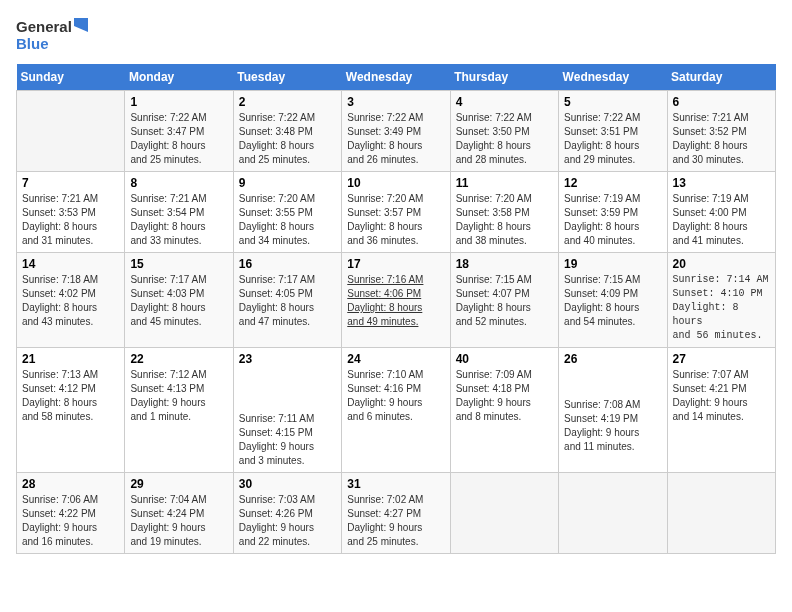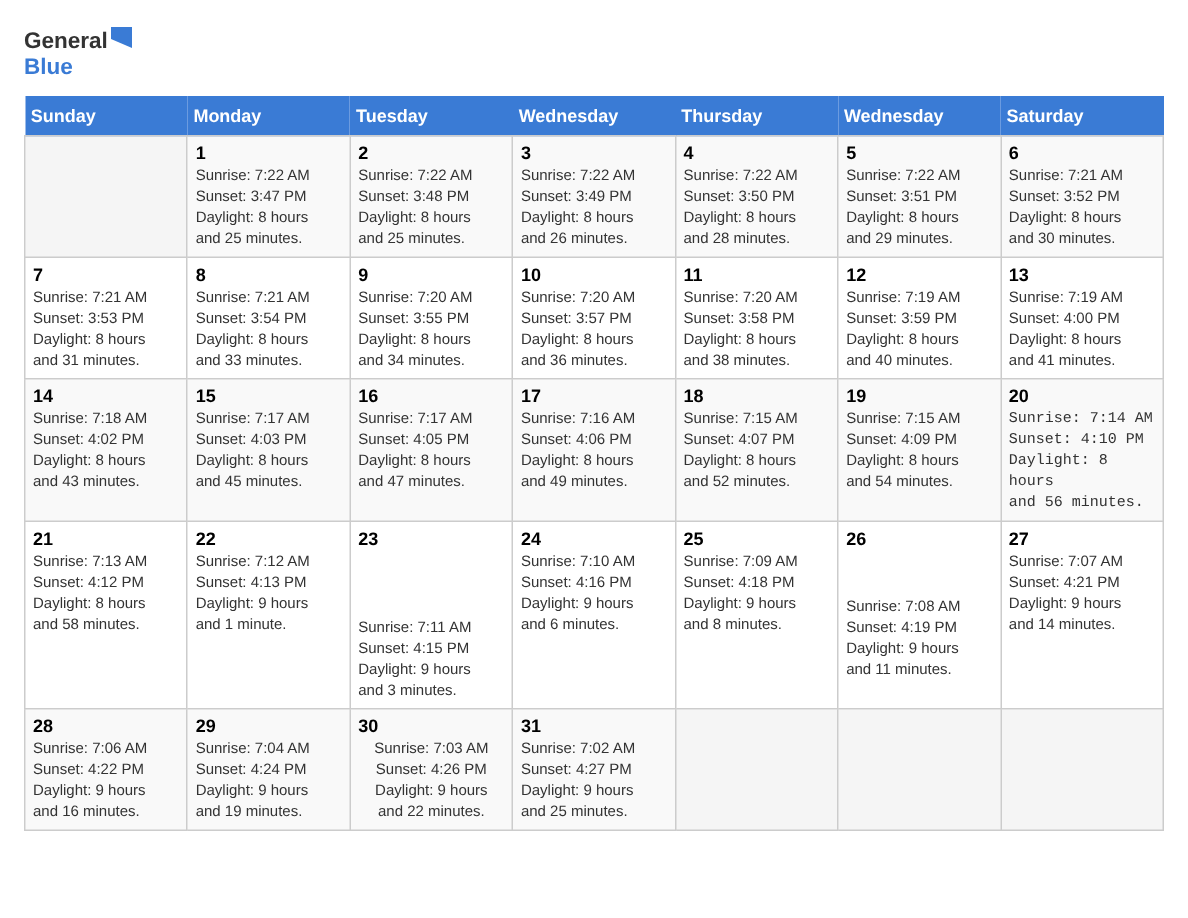--- a/index.html
+++ b/index.html
@@ -218,21 +218,21 @@
         </td>
         <td>
           <span class="day-num">16</span>
           <div class="day-info" style="white-space: pre-line;">Sunrise: 7:17 AM
 Sunset: 4:05 PM
 Daylight: 8 hours
 and 47 minutes.</div>
         </td>
         <td>
           <span class="day-num">17</span>
-          <div class="day-info" style="white-space: pre-line;">Sunrise: 7:16 AM
+          <div class="day-info" style="white-space: pre-line; text-decoration: underline;">Sunrise: 7:16 AM
 Sunset: 4:06 PM
 Daylight: 8 hours
 and 49 minutes.</div>
         </td>
         <td>
           <span class="day-num">18</span>
           <div class="day-info" style="white-space: pre-line;">Sunrise: 7:15 AM
 Sunset: 4:07 PM
 Daylight: 8 hours
 and 52 minutes.</div>
@@ -275,21 +275,21 @@
 and 3 minutes.</div>
         </td>
         <td>
           <span class="day-num">24</span>
           <div class="day-info" style="white-space: pre-line;">Sunrise: 7:10 AM
 Sunset: 4:16 PM
 Daylight: 9 hours
 and 6 minutes.</div>
         </td>
         <td>
-          <span class="day-num">25</span>
+          <span class="day-num">40</span>
           <div class="day-info" style="white-space: pre-line;">Sunrise: 7:09 AM
 Sunset: 4:18 PM
 Daylight: 9 hours
 and 8 minutes.</div>
         </td>
         <td>
           <span class="day-num">26</span>
           <div class="day-info" style="white-space: pre-line; margin-top: 32px;">Sunrise: 7:08 AM
 Sunset: 4:19 PM
 Daylight: 9 hours
@@ -313,21 +313,21 @@
         </td>
         <td>
           <span class="day-num">29</span>
           <div class="day-info" style="white-space: pre-line;">Sunrise: 7:04 AM
 Sunset: 4:24 PM
 Daylight: 9 hours
 and 19 minutes.</div>
         </td>
         <td>
           <span class="day-num">30</span>
-          <div class="day-info" style="white-space: pre-line; text-align: center;">Sunrise: 7:03 AM
+          <div class="day-info" style="white-space: pre-line;">Sunrise: 7:03 AM
 Sunset: 4:26 PM
 Daylight: 9 hours
 and 22 minutes.</div>
         </td>
         <td>
           <span class="day-num">31</span>
           <div class="day-info" style="white-space: pre-line;">Sunrise: 7:02 AM
 Sunset: 4:27 PM
 Daylight: 9 hours
 and 25 minutes.</div>

